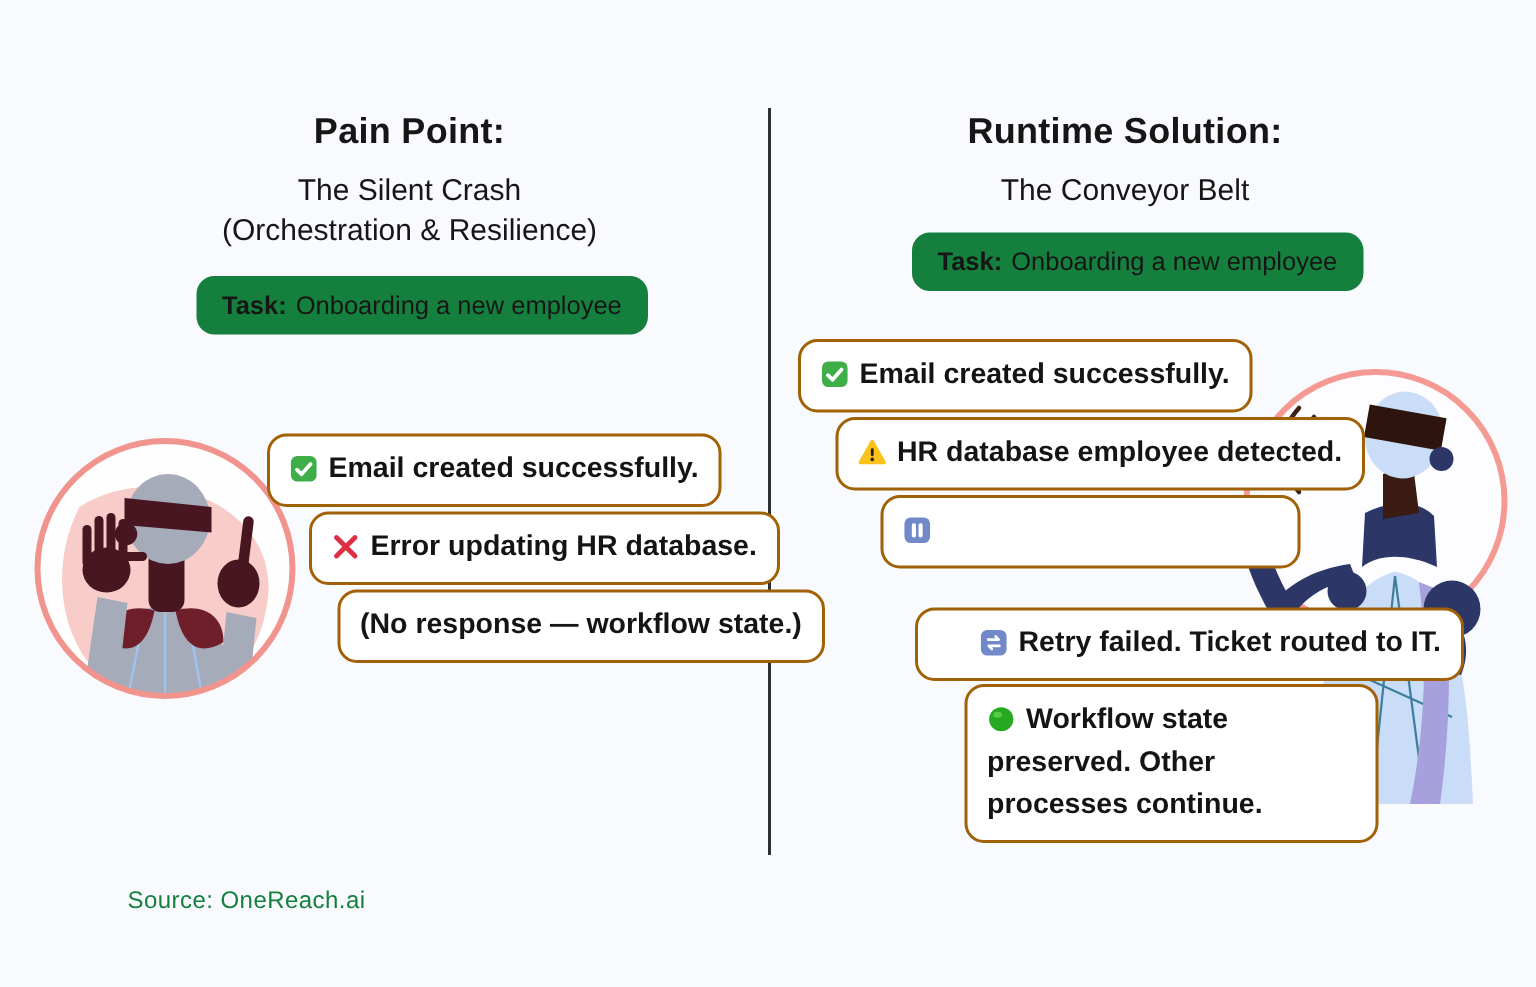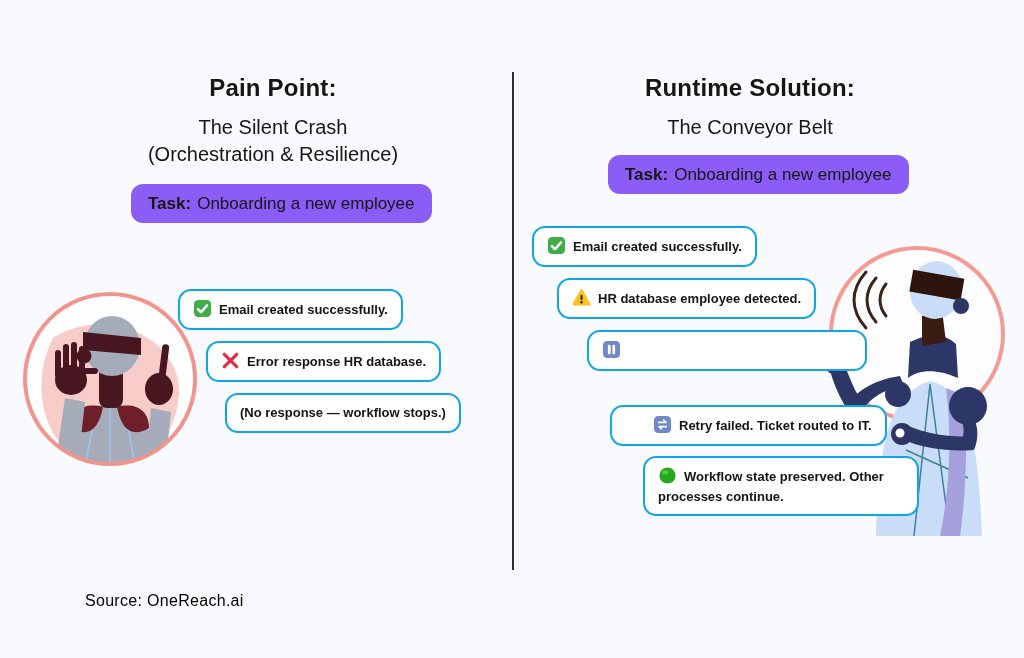--- a/index.html
+++ b/index.html
@@ -12,48 +12,48 @@
   #divider{position:absolute;left:512px;top:72px;width:2px;height:498px;background:#2e2e36;}
   
   .col-header{position:absolute;top:74px;width:400px;text-align:center;}
   #header-left{left:73px;}
   #header-right{left:550px;}
   .col-title{font-size:24px;font-weight:800;letter-spacing:.2px;margin:0;}
   .col-subtitle{font-size:20px;font-weight:500;line-height:27px;margin-top:12px;}
   
   .task-pill{
     position:absolute;height:39px;line-height:39px;padding:0 17px;
-    background:#8b5cf6;border-radius:12px;font-size:17px;white-space:nowrap;
+    background:#15803d;border-radius:12px;font-size:17px;white-space:nowrap;
   }
   #task-left{left:131px;top:184px;}
   #task-right{left:608px;top:155px;}
   .task-label{font-weight:800;}
   .task-text{font-weight:500;margin-left:6px;}
   
   .bubble{
-    position:absolute;background:#ffffff;border:2px solid #0ea5e9;border-radius:13px;
-    padding:8px 13px;font-size:13px;font-weight:600;line-height:1.5;
+    position:absolute;background:#ffffff;border:2px solid #a16207;border-radius:13px;
+    padding:8px 13px;font-size:19px;font-weight:600;line-height:1.5;
     white-space:nowrap;box-sizing:border-box;color:#141414;
   }
   .icon{display:inline-block;width:19px;height:19px;margin-right:7px;vertical-align:-4px;}
   .icon svg{display:block;}
   #bubbles-left .bubble:nth-child(1){left:178px;top:289px;}
   #bubbles-left .bubble:nth-child(2){left:206px;top:341px;}
   #bubbles-left .bubble:nth-child(3){left:225px;top:393px;}
   #bubbles-right .bubble:nth-child(1){left:532px;top:226px;}
   #bubbles-right .bubble:nth-child(2){left:557px;top:278px;}
   #bubbles-right .bubble:nth-child(3){left:587px;top:330px;width:280px;white-space:normal;}
   #bubbles-right .bubble:nth-child(4){left:610px;top:405px;padding-left:41px;}
   #bubbles-right .bubble:nth-child(5){left:643px;top:456px;width:276px;white-space:normal;}
   
   .illus{position:absolute;}
   #illus-left{left:13px;top:276px;}
   #illus-right{left:818px;top:238px;}
   
-  #source{position:absolute;left:85px;top:592px;font-size:16px;font-weight:400;color:#000000;letter-spacing:.3px;}
+  #source{position:absolute;left:85px;top:592px;font-size:16px;font-weight:400;color:#15803d;letter-spacing:.3px;}
 </style>
 </head>
 <body>
 
 <div id="canvas">
 
   <div id="divider"></div>
 
   <div class="col-header" id="header-right">
     <div class="col-title">Runtime Solution:</div>
@@ -146,22 +146,22 @@
     <circle cx="82" cy="195" r="4.5" fill="#fdfdff"></circle>
   </svg>
 
   <div id="bubbles-left">
       <div class="bubble"><span class="icon"><svg viewBox="0 0 20 20" width="19" height="19">
             <rect x="1" y="1" width="18" height="18" rx="4.5" fill="#3fae49"></rect>
             <path d="M5.2 10.6l3.2 3.3 6.4-7.2" stroke="#fff" stroke-width="2.6" fill="none" stroke-linecap="round" stroke-linejoin="round"></path>
           </svg></span><span class="bubble-text">Email created successfully.</span></div>
       <div class="bubble"><span class="icon"><svg viewBox="0 0 20 20" width="19" height="19">
             <path d="M3.5 3.5L16.5 16.5M16.5 3.5L3.5 16.5" stroke="#dd2e44" stroke-width="3.4" stroke-linecap="round"></path>
-          </svg></span><span class="bubble-text">Error response HR database.</span></div>
-      <div class="bubble"><span class="bubble-text">(No response — workflow stops.)</span></div>
+          </svg></span><span class="bubble-text">Error updating HR database.</span></div>
+      <div class="bubble"><span class="bubble-text">(No response — workflow state.)</span></div>
     </div>
   <div id="bubbles-right">
       <div class="bubble"><span class="icon"><svg viewBox="0 0 20 20" width="19" height="19">
             <rect x="1" y="1" width="18" height="18" rx="4.5" fill="#3fae49"></rect>
             <path d="M5.2 10.6l3.2 3.3 6.4-7.2" stroke="#fff" stroke-width="2.6" fill="none" stroke-linecap="round" stroke-linejoin="round"></path>
           </svg></span><span class="bubble-text">Email created successfully.</span></div>
       <div class="bubble"><span class="icon"><svg viewBox="0 0 20 20" width="19" height="19">
             <path d="M10 2.4L18.4 17.2H1.6Z" fill="#fcc21b" stroke="#fcc21b" stroke-width="2.4" stroke-linejoin="round"></path>
             <rect x="9" y="7.2" width="2" height="5.6" rx="1" fill="#231f20"></rect>
             <circle cx="10" cy="15" r="1.25" fill="#231f20"></circle>

